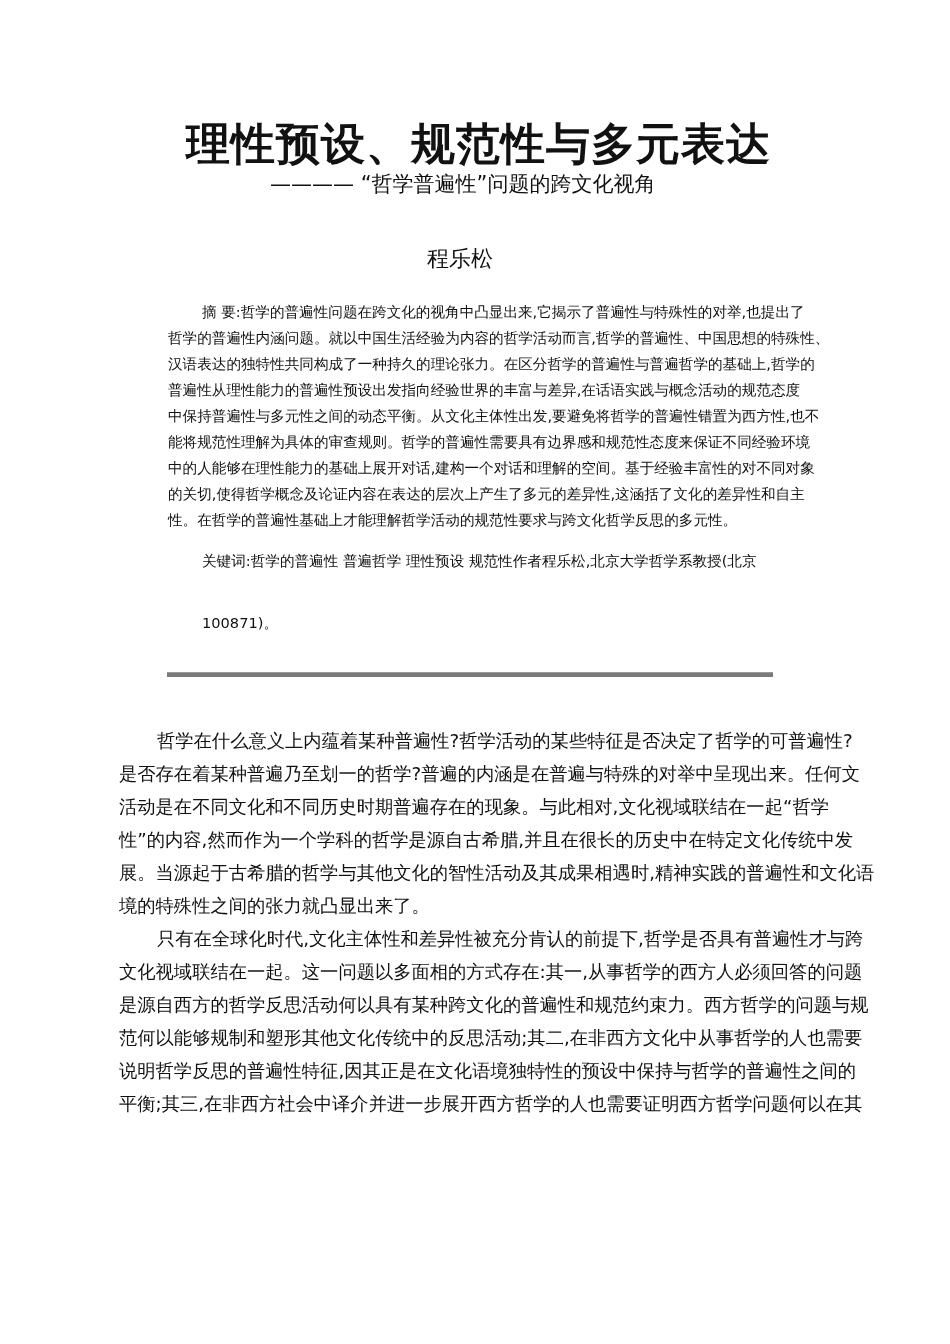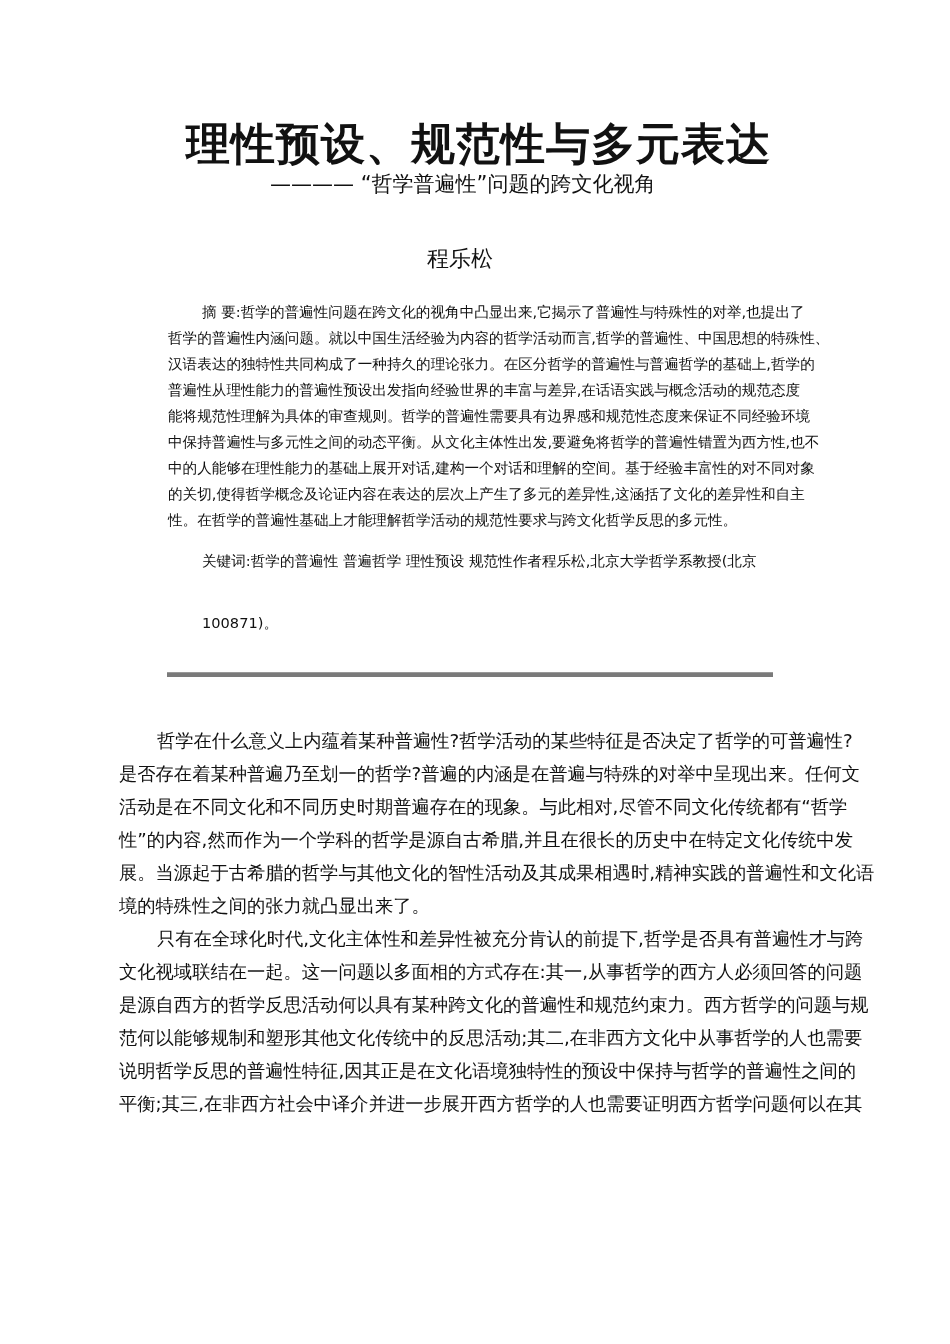--- a/index.html
+++ b/index.html
@@ -31,37 +31,37 @@
 
 <h1 class="title">理性预设、规范性与多元表达</h1>
 <h2 class="subtitle" style="font-weight:normal;">———— “哲学普遍性”问题的跨文化视角</h2>
 <div class="author">程乐松</div>
 
 <div class="abstract">
   <span class="line indent">摘 要:哲学的普遍性问题在跨文化的视角中凸显出来,它揭示了普遍性与特殊性的对举,也提出了</span>
   <span class="line">哲学的普遍性内涵问题。就以中国生活经验为内容的哲学活动而言,哲学的普遍性、中国思想的特殊性、</span>
   <span class="line">汉语表达的独特性共同构成了一种持久的理论张力。在区分哲学的普遍性与普遍哲学的基础上,哲学的</span>
   <span class="line">普遍性从理性能力的普遍性预设出发指向经验世界的丰富与差异,在话语实践与概念活动的规范态度</span>
+  <span class="line">中保持普遍性与多元性之间的动态平衡。从文化主体性出发,要避免将哲学的普遍性错置为西方性,也不</span>
   <span class="line">能将规范性理解为具体的审查规则。哲学的普遍性需要具有边界感和规范性态度来保证不同经验环境</span>
-  <span class="line">中保持普遍性与多元性之间的动态平衡。从文化主体性出发,要避免将哲学的普遍性错置为西方性,也不</span>
   <span class="line">中的人能够在理性能力的基础上展开对话,建构一个对话和理解的空间。基于经验丰富性的对不同对象</span>
   <span class="line">的关切,使得哲学概念及论证内容在表达的层次上产生了多元的差异性,这涵括了文化的差异性和自主</span>
   <span class="line">性。在哲学的普遍性基础上才能理解哲学活动的规范性要求与跨文化哲学反思的多元性。</span>
 </div>
 
 <div class="keywords">关键词:哲学的普遍性 普遍哲学 理性预设 规范性作者程乐松,北京大学哲学系教授(北京</div>
 <div class="postal">100871)。</div>
 
 <div class="rule"></div>
 
 <div class="body">
   <div>
     <span class="line indent">哲学在什么意义上内蕴着某种普遍性?哲学活动的某些特征是否决定了哲学的可普遍性?</span>
     <span class="line">是否存在着某种普遍乃至划一的哲学?普遍的内涵是在普遍与特殊的对举中呈现出来。任何文</span>
-    <span class="line">活动是在不同文化和不同历史时期普遍存在的现象。与此相对,尽管不同文化传统都有“哲学</span>
+    <span class="line">活动是在不同文化和不同历史时期普遍存在的现象。与此相对,文化视域联结在一起“哲学</span>
     <span class="line">性”的内容,然而作为一个学科的哲学是源自古希腊,并且在很长的历史中在特定文化传统中发</span>
     <span class="line">展。当源起于古希腊的哲学与其他文化的智性活动及其成果相遇时,精神实践的普遍性和文化语</span>
     <span class="line">境的特殊性之间的张力就凸显出来了。</span>
   </div>
   <div>
     <span class="line indent">只有在全球化时代,文化主体性和差异性被充分肯认的前提下,哲学是否具有普遍性才与跨</span>
     <span class="line">文化视域联结在一起。这一问题以多面相的方式存在:其一,从事哲学的西方人必须回答的问题</span>
     <span class="line">是源自西方的哲学反思活动何以具有某种跨文化的普遍性和规范约束力。西方哲学的问题与规</span>
     <span class="line">范何以能够规制和塑形其他文化传统中的反思活动;其二,在非西方文化中从事哲学的人也需要</span>
     <span class="line">说明哲学反思的普遍性特征,因其正是在文化语境独特性的预设中保持与哲学的普遍性之间的</span>

